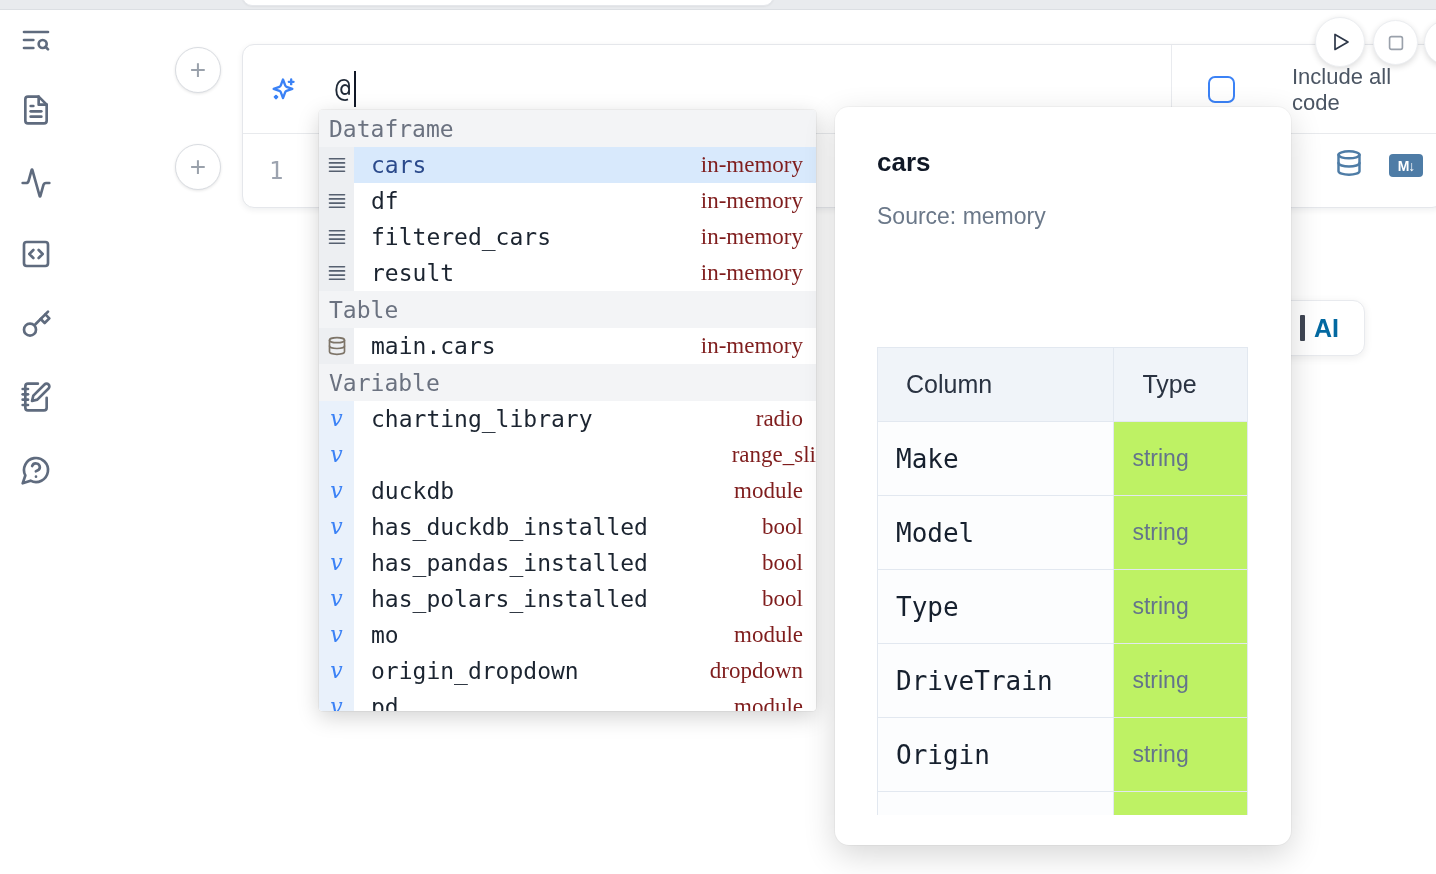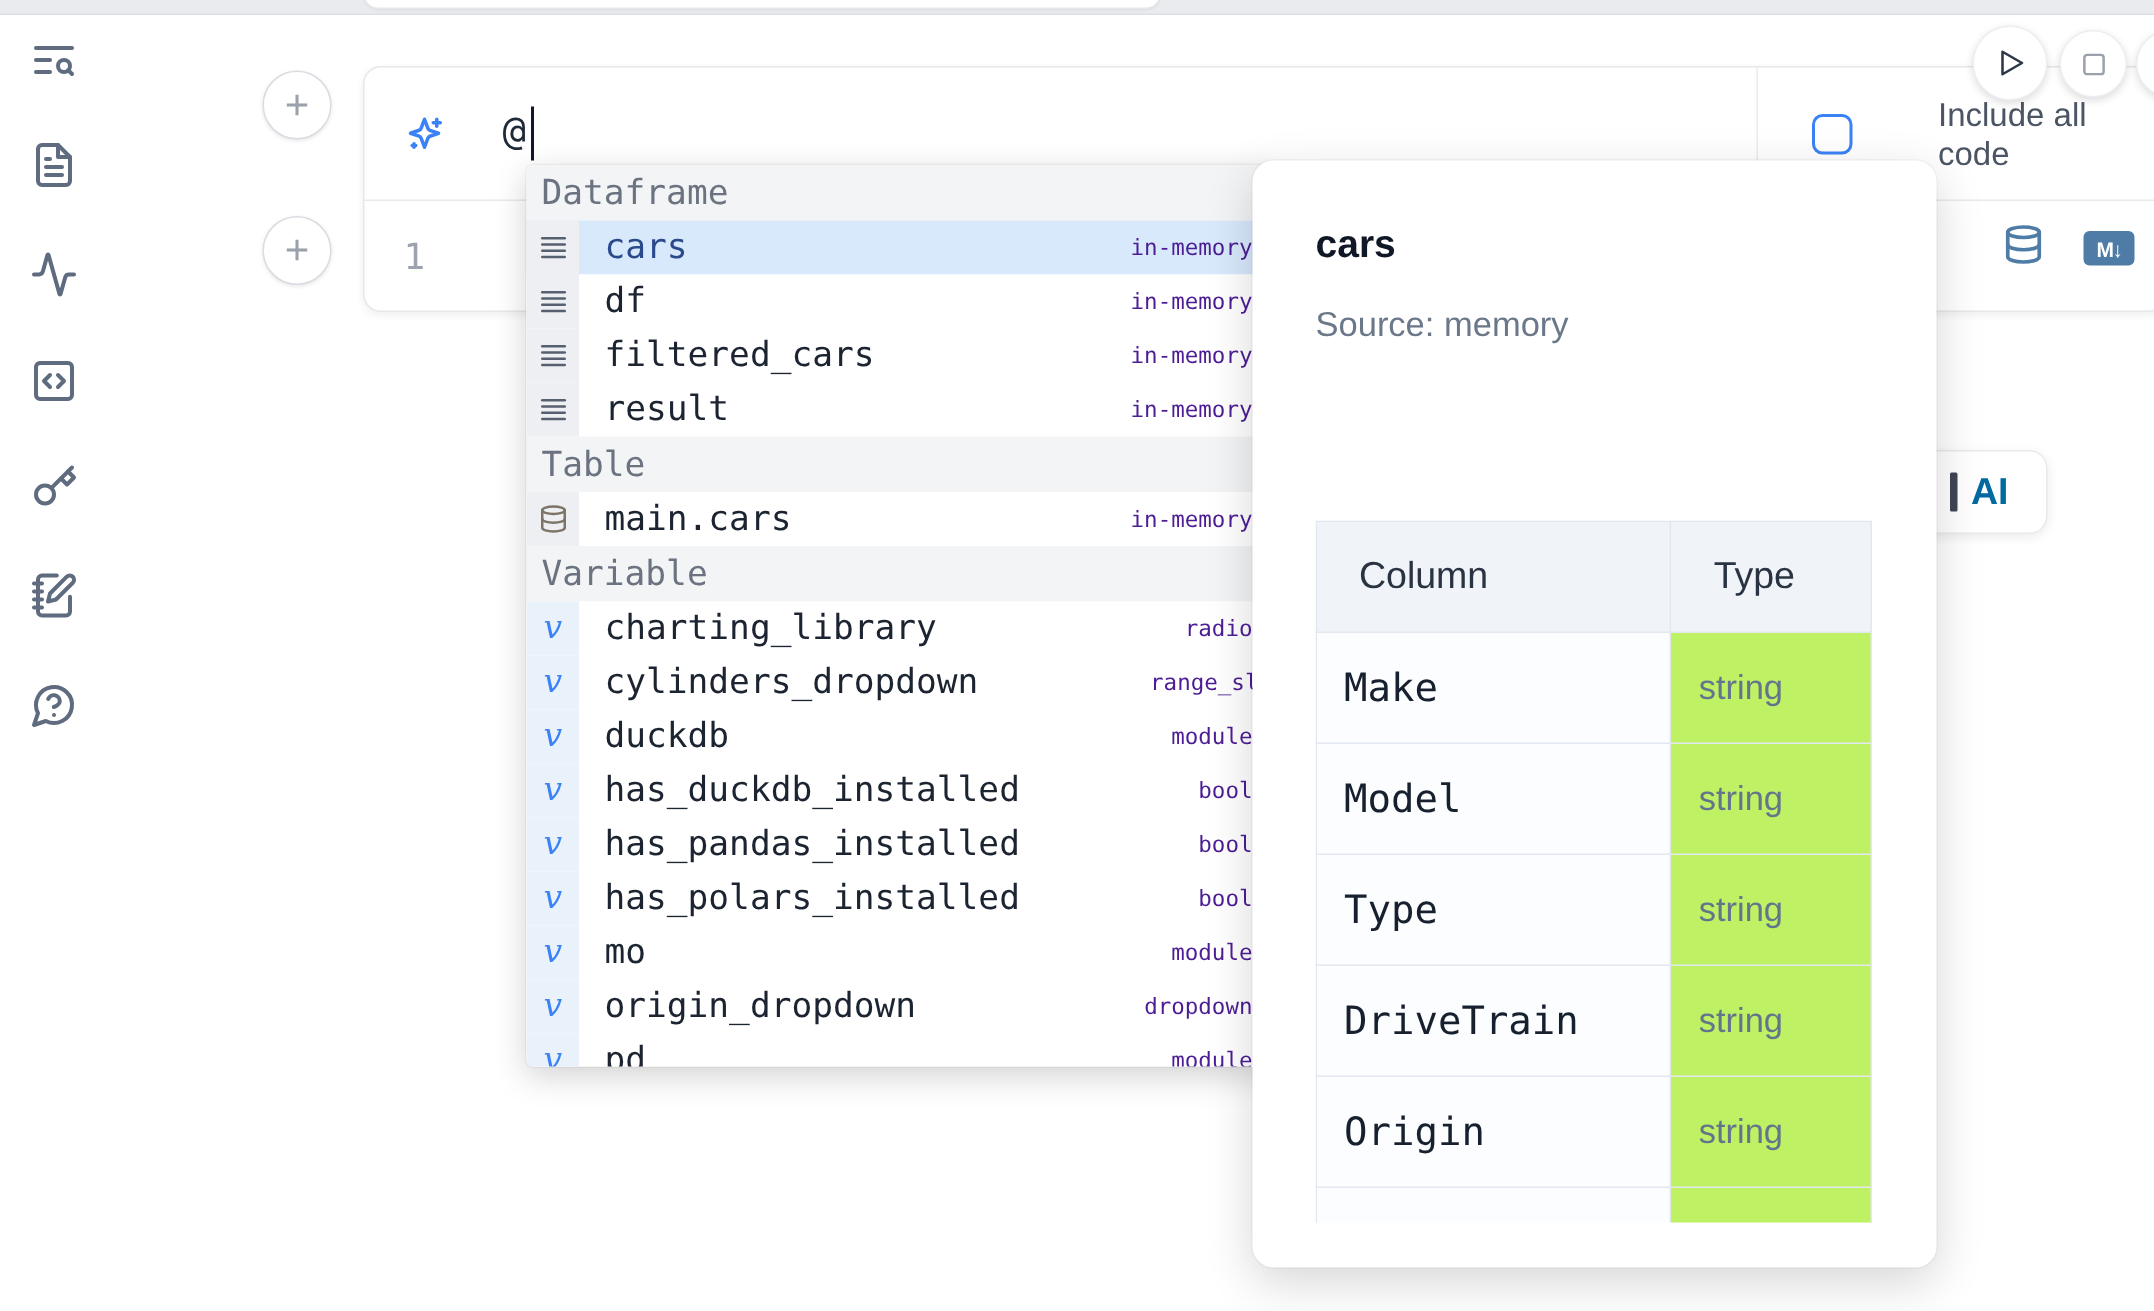--- a/index.html
+++ b/index.html
@@ -49,36 +49,36 @@
   .edge-btn { left:1424px; top:20px; width:45px; height:45px; }
 
   
   .ai-gen-btn { left:1150px; top:300px; width:215px; height:56px; background:#fff; border:1px solid #e8eaee;
                 border-radius:12px; box-shadow:0 2px 8px rgba(0,0,0,.08); z-index:5;
                 display:flex; align-items:center; justify-content:flex-end; padding-right:25px; gap:9px; }
   .ai-gen-frag { width:5px; height:26px; background:#3f4653; border-radius:1px; }
   .ai-gen-label { font-size:25px; font-weight:bold; color:#0369a1; }
 
   
-  .popup { left:351px; top:110px; width:497px; height:601px; background:#fff; z-index:10;
+  .popup { left:319px; top:110px; width:497px; height:601px; background:#fff; z-index:10;
            border-radius:4px; box-shadow:0 6px 22px rgba(0,0,0,.18), 0 0 0 1px rgba(0,0,0,.04); overflow:hidden;
            font-family:"DejaVu Sans Mono", monospace; position:absolute; }
   .ac-header { height:37px; background:#f3f4f6; color:#6b7280; font-size:23px;
                display:flex; align-items:center; padding-left:10px; }
   .ac-row { height:36px; display:flex; align-items:center; background:#fff; }
   .ac-row.sel { background:#d8e9fc; }
   .ac-icon-cell { width:35px; height:100%; flex:0 0 auto; display:flex; align-items:center; justify-content:center; }
   .ac-icon-cell.df { background:#edeff2; }
   .ac-icon-cell.var { background:#e9f1fb; }
   .rows-icon { width:20px; height:20px; color:#566070; }
   .tbl-icon { width:20px; height:20px; color:#7d7468; }
   .var-glyph { font-family:"DejaVu Serif", serif; font-style:italic; font-size:22px; color:#3b82f6; line-height:1; }
   .ac-label { margin-left:17px; font-size:23px; color:#1b2430; white-space:nowrap; }
   .sel .ac-label { color:#2b4a8b; }
-  .ac-detail { margin-left:auto; margin-right:13px; font-size:15px; color:#4c1d95; white-space:nowrap; }
+  .ac-detail { margin-left:auto; margin-right:13px; font-size:23px; color:#7f1d1d; white-space:nowrap;font-family:Liberation Serif, serif; }
 
   
   .panel { left:835px; top:107px; width:456px; height:738px; background:#fff; z-index:20;
            border-radius:14px; box-shadow:0 10px 32px rgba(0,0,0,.16), 0 0 0 1px rgba(0,0,0,.03); position:absolute; }
   .panel-title { left:42px; top:40px; font-size:26px; font-weight:bold; color:#101826; }
   .panel-source { left:42px; top:96px; font-size:23px; color:#6b7889; }
   .panel-pill { left:42px; top:152px; width:369px; height:44px; background:#eef2f7; border-radius:8px;
                 display:flex; align-items:center; padding-left:15px; font-size:23px; color:#1d2737; }
   .panel-table-wrap { left:42px; top:240px; width:371px; height:468px; overflow:hidden; }
   table.schema { border-collapse:collapse; width:371px; }
@@ -273,21 +273,20 @@
     <span class="ac-icon-cell var">
         <span class="var-glyph">v</span>
       </span>
     <span class="ac-label">charting_library</span>
     <span class="ac-detail">radio</span>
   </div>
   <div class="ac-row">
     <span class="ac-icon-cell var">
         <span class="var-glyph">v</span>
       </span>
-    <span class="ac-label">cylinders_dropdown</span>
     <span class="ac-detail" style="margin-right:0">range_sli</span>
   </div>
   <div class="ac-row">
     <span class="ac-icon-cell var">
         <span class="var-glyph">v</span>
       </span>
     <span class="ac-label">duckdb</span>
     <span class="ac-detail">module</span>
   </div>
   <div class="ac-row">

